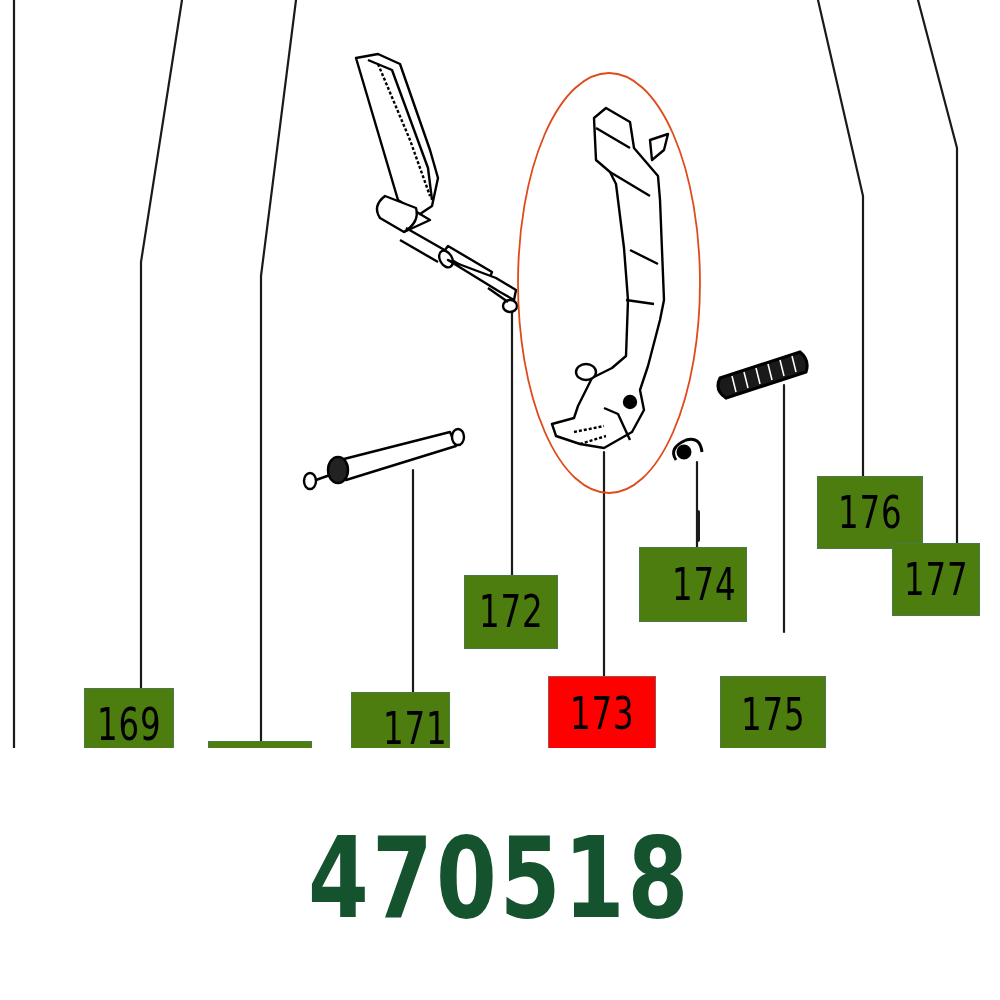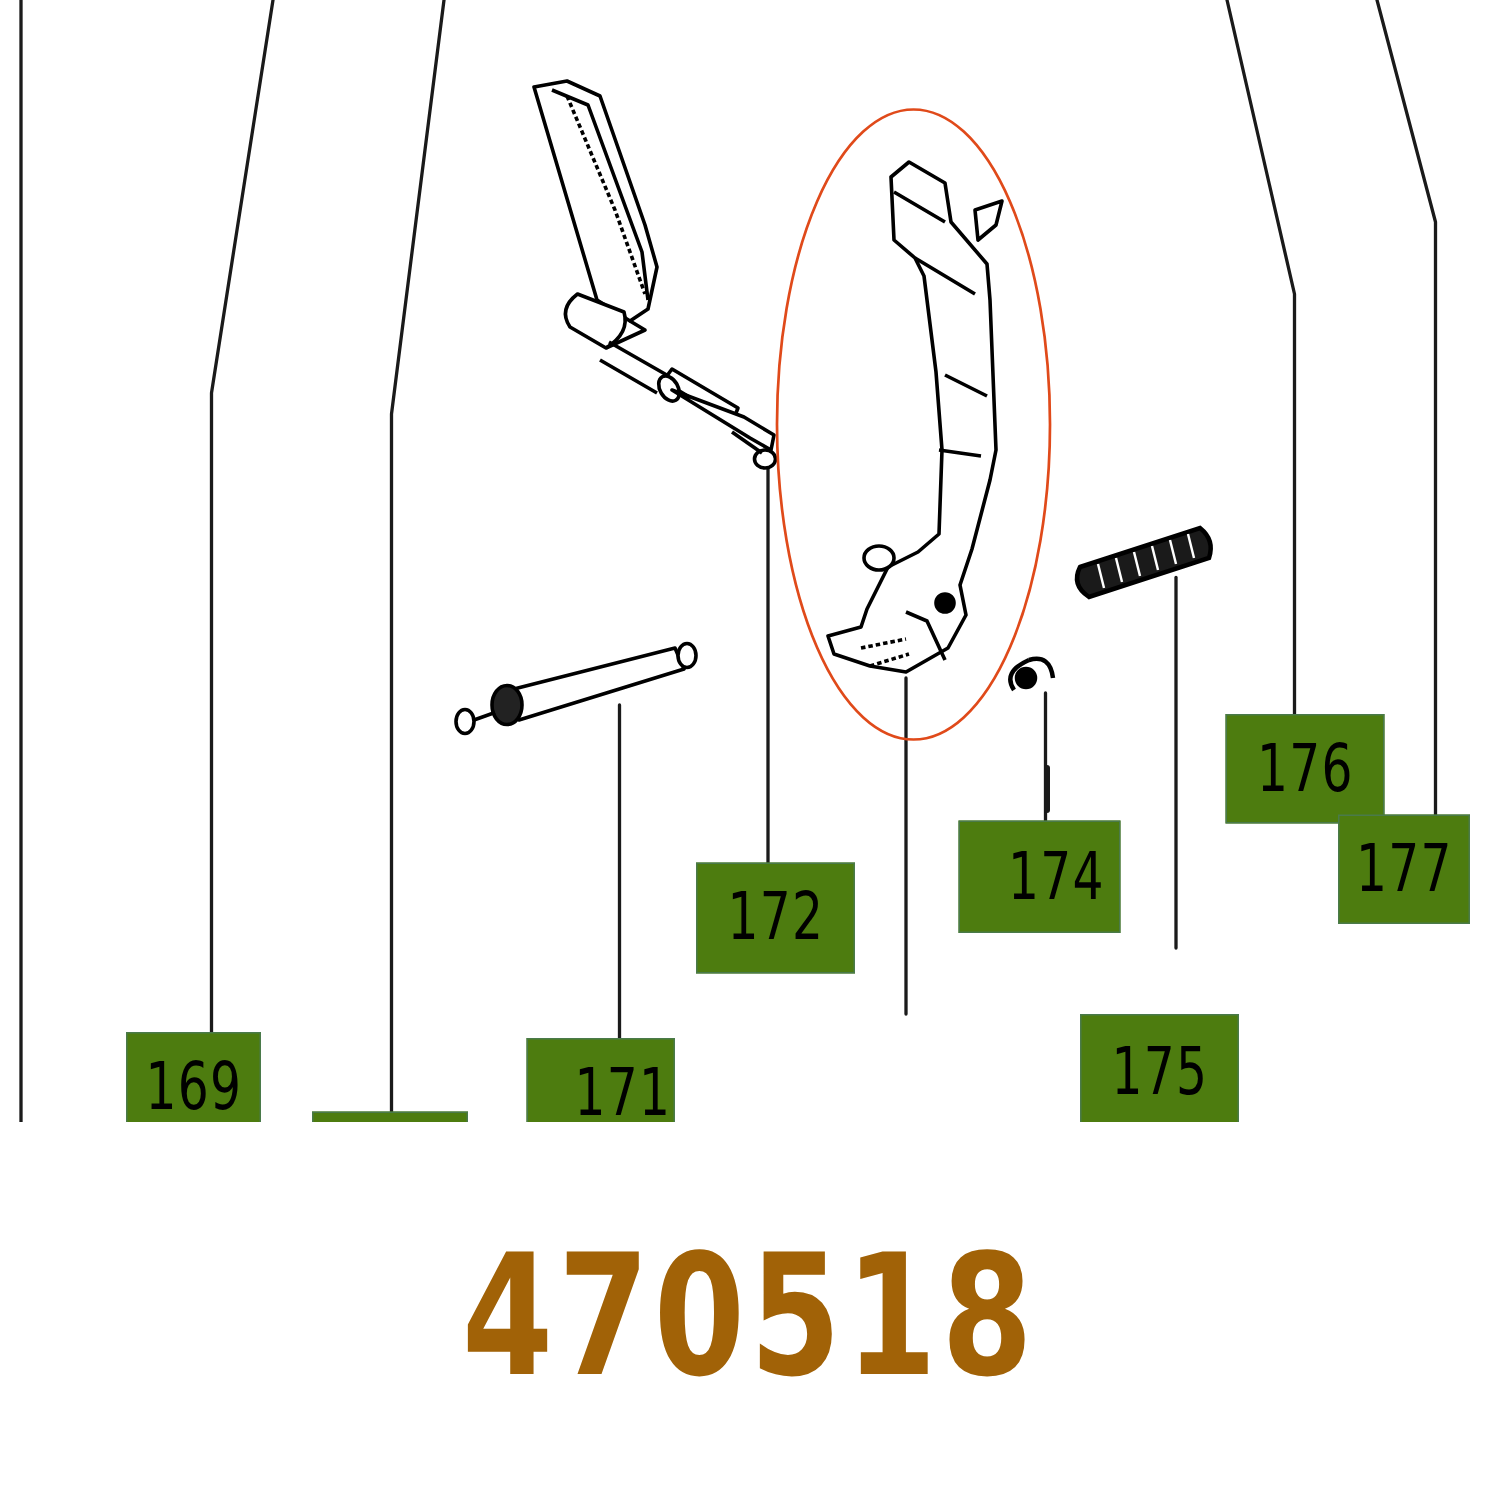--- a/index.html
+++ b/index.html
@@ -15,21 +15,21 @@
       display: flex; align-items: center; justify-content: center;
       letter-spacing: 1px; cursor: pointer;
       font-stretch: condensed;
     }
     .callout span { transform: scaleX(0.82); display: inline-block; }
     .callout.green { background: #4d7c0f; }
     .callout.red { background: #ff0000; border-color: #a05050; }
     .part-number {
       position: absolute; left: 0; width: 1000px; top: 822px;
       text-align: center; font-family: "DejaVu Sans", sans-serif;
-      font-weight: bold; font-size: 112px; line-height: 1; color: #a16207;
+      font-weight: bold; font-size: 112px; line-height: 1; color: #14532d;
     }
     .part-number span { display: inline-block; transform: scaleX(0.78); letter-spacing: 4px; }
   </style>
 </head>
 <body>
 
 <div id="stage">
 
   <div class="diagram-clip">
     <svg class="lines" viewBox="0 0 1000 1000">
@@ -112,22 +112,25 @@
 
     <div class="callout green" style="left:84px; top:688px; width:90px; height:74px;">
         <span>169</span>
       </div>
     <div class="callout green" style="left:208px; top:741px; width:104px; height:40px;">
         <span></span>
       </div>
     <div class="callout green" style="left:351px; top:692px; width:99px; height:74px;padding-left:30px;">
         <span>171</span>
       </div>
-    <div class="callout green" style="left:464px; top:575px; width:106px; height:74px;">
+    <div class="callout green" style="left:464px; top:575px; width:94px; height:74px;">
         <span>172</span>
+      </div>
+    <div class="callout red" style="left:548px; top:676px; width:108px; height:76px;">
+        <span>173</span>
       </div>
     <div class="callout green" style="left:639px; top:547px; width:108px; height:75px;padding-left:22px;">
         <span>174</span>
       </div>
     <div class="callout green" style="left:720px; top:632px; width:106px; height:77px;margin-top:44px;">
         <span>175</span>
       </div>
     <div class="callout green" style="left:817px; top:476px; width:106px; height:73px;">
         <span>176</span>
       </div>

